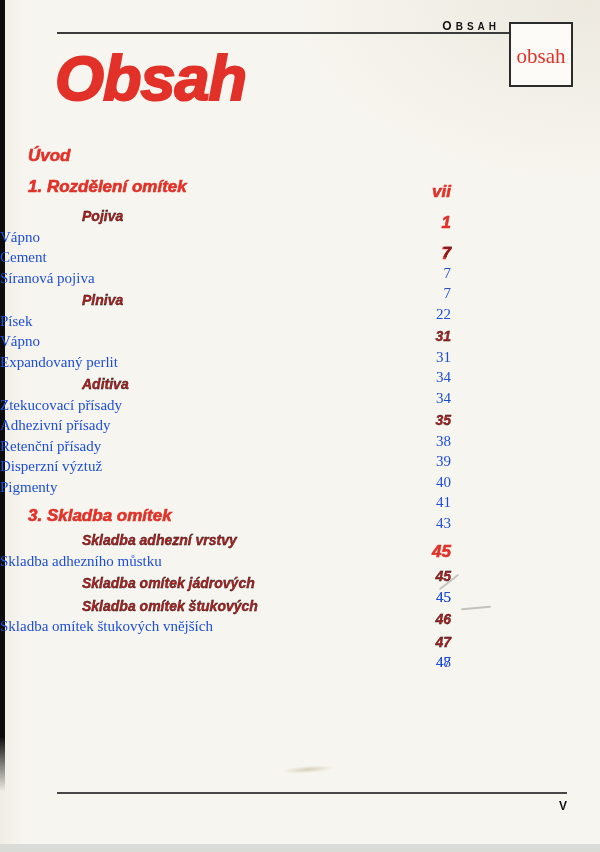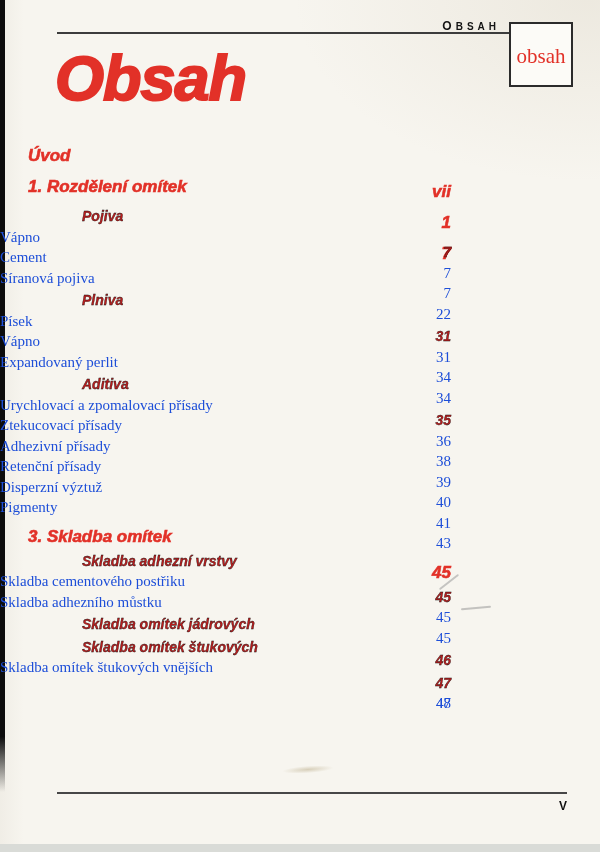--- a/index.html
+++ b/index.html
@@ -116,29 +116,28 @@
       <div class="toc-row lvl0"><span class="num">7</span></div>
       <div class="toc-row lvl1"><span class="lbl">Pojiva</span><span class="num">7</span></div>
       <div class="toc-row lvl2"><span class="lbl">Vápno</span><span class="num">7</span></div>
       <div class="toc-row lvl2"><span class="lbl">Cement</span><span class="num">7</span></div>
       <div class="toc-row lvl2"><span class="lbl">Síranová pojiva</span><span class="num">22</span></div>
       <div class="toc-row lvl1"><span class="lbl">Plniva</span><span class="num">31</span></div>
       <div class="toc-row lvl2"><span class="lbl">Písek</span><span class="num">31</span></div>
       <div class="toc-row lvl2"><span class="lbl">Vápno</span><span class="num">34</span></div>
       <div class="toc-row lvl2"><span class="lbl">Expandovaný perlit</span><span class="num">34</span></div>
       <div class="toc-row lvl1"><span class="lbl">Aditiva</span><span class="num">35</span></div>
-      <div class="toc-row lvl2"><span class="lbl">Urychlovací a zpomalovací přísady</span><span class="num">36</span></div>
       <div class="toc-row lvl2"><span class="lbl">Ztekucovací přísady</span><span class="num">38</span></div>
       <div class="toc-row lvl2"><span class="lbl">Adhezivní přísady</span><span class="num">39</span></div>
       <div class="toc-row lvl2"><span class="lbl">Retenční přísady</span><span class="num">40</span></div>
       <div class="toc-row lvl2"><span class="lbl">Disperzní výztuž</span><span class="num">41</span></div>
       <div class="toc-row lvl2"><span class="lbl">Pigmenty</span><span class="num">43</span></div>
       <div class="toc-row lvl0"><span class="lbl">3. Skladba omítek</span><span class="num">45</span></div>
       <div class="toc-row lvl1"><span class="lbl">Skladba adhezní vrstvy</span><span class="num">45</span></div>
-      <div class="toc-row lvl2"><span class="lbl">Skladba cementového postřiku</span><span class="num">45</span></div>
+      <div class="toc-row lvl2"><span class="num">45</span></div>
       <div class="toc-row lvl2"><span class="lbl">Skladba adhezního můstku</span><span class="num">45</span></div>
       <div class="toc-row lvl1"><span class="lbl">Skladba omítek jádrových</span><span class="num">46</span></div>
       <div class="toc-row lvl1"><span class="lbl">Skladba omítek štukových</span><span class="num">47</span></div>
       <div class="toc-row lvl2"><span class="num">47</span></div>
       <div class="toc-row lvl2"><span class="lbl">Skladba omítek štukových vnějších</span><span class="num">48</span></div>
     </div>
 
   <div class="footer-rule"></div>
   <div class="folio">V</div>
 

